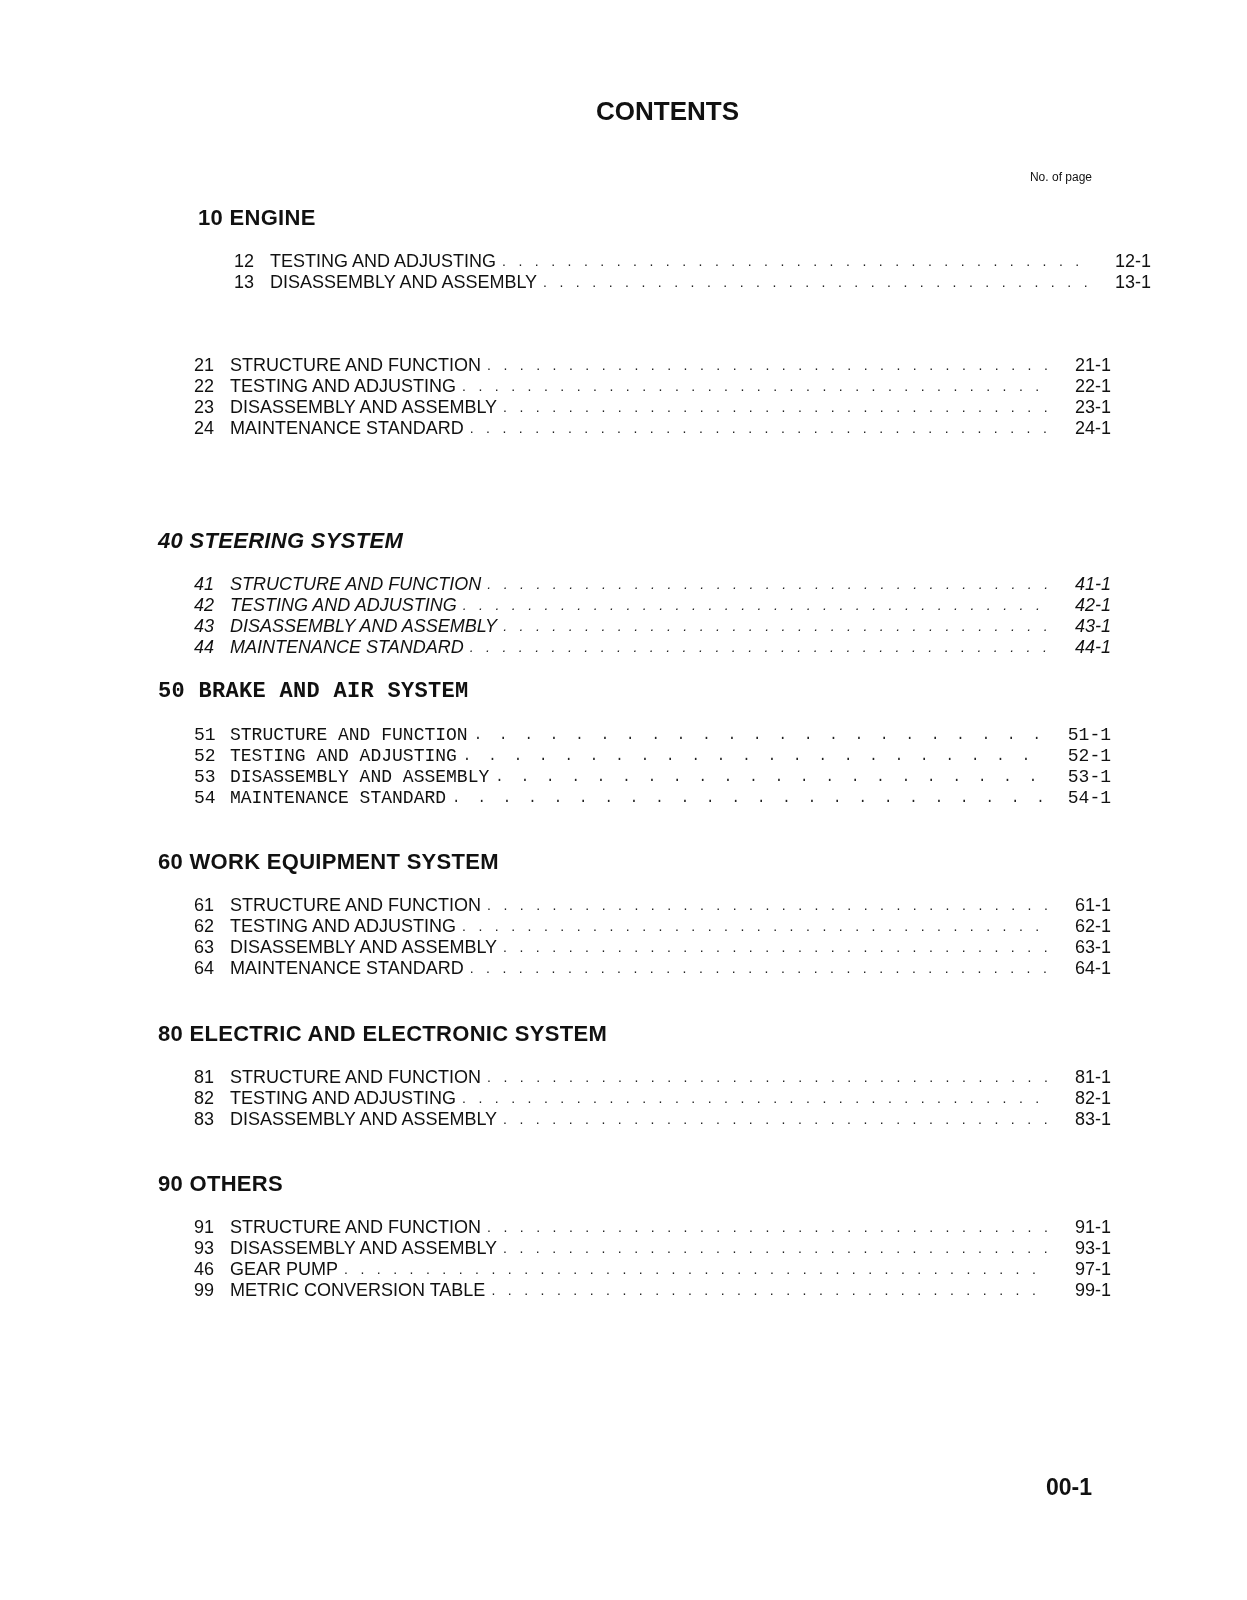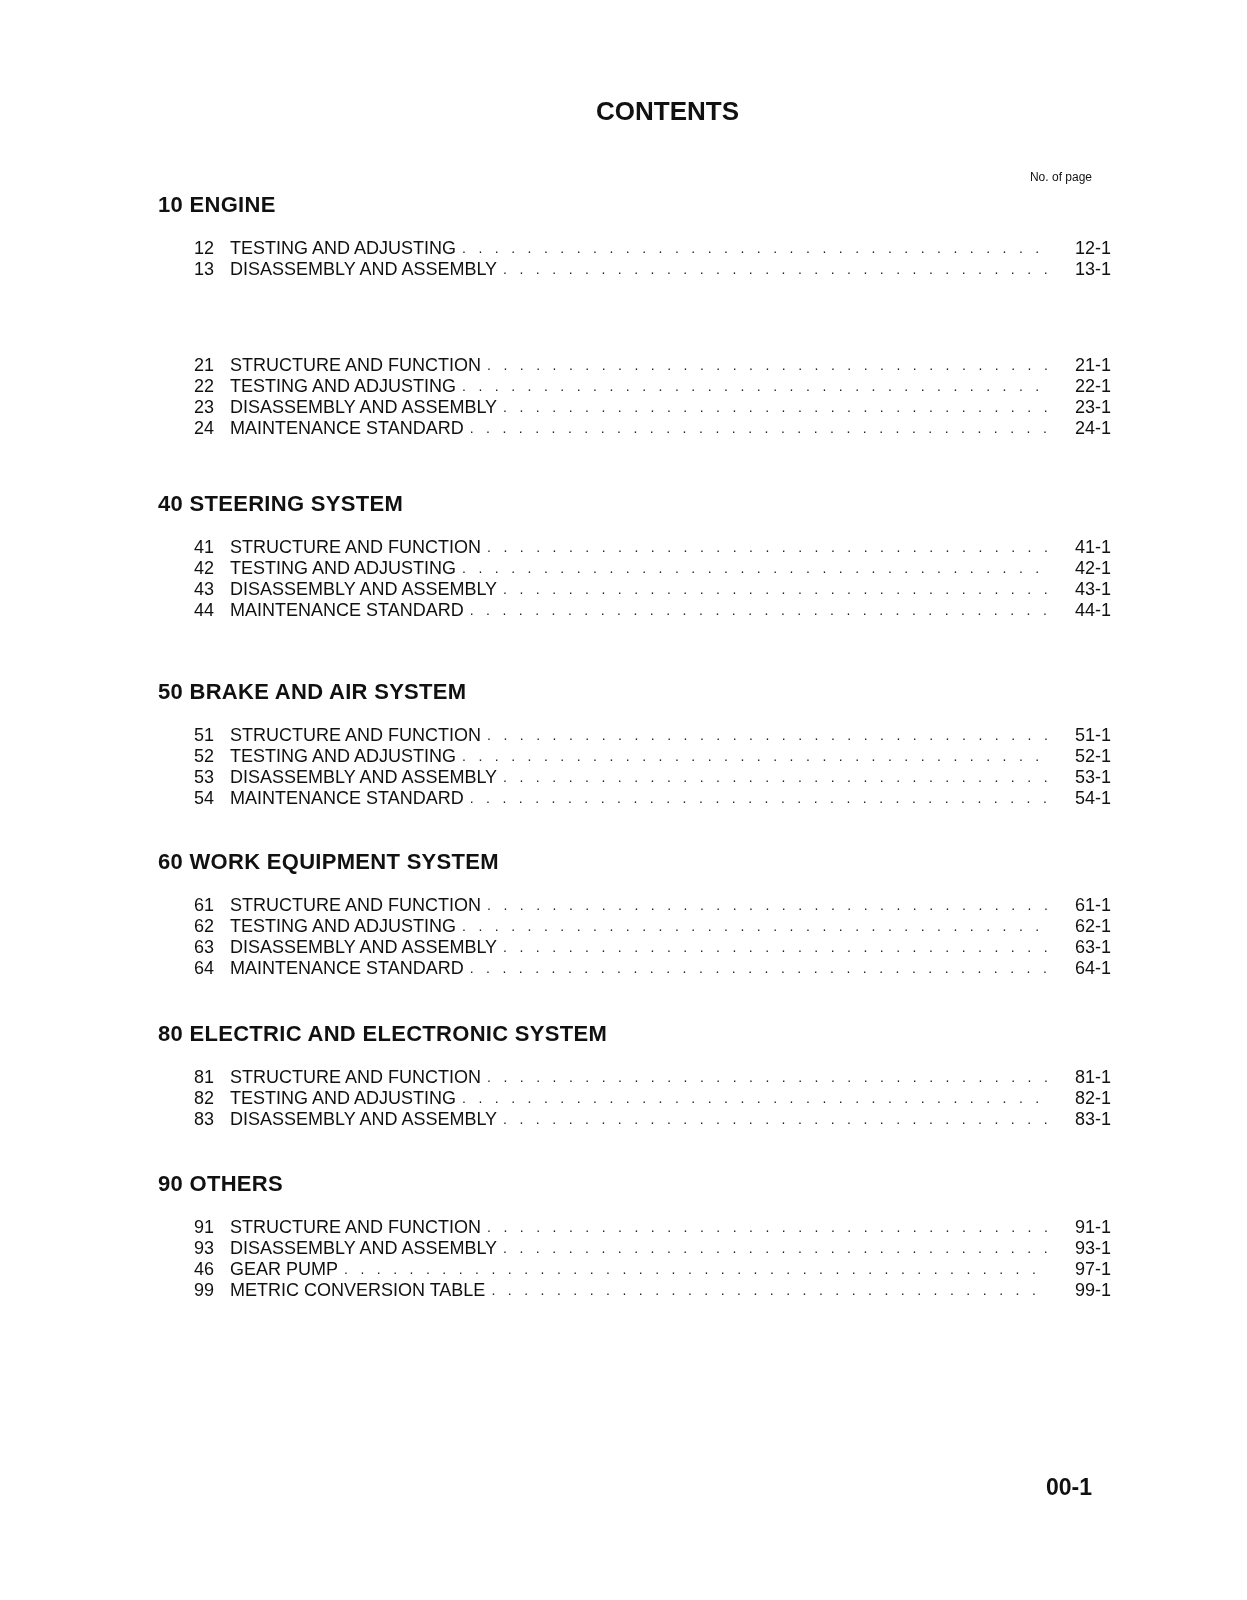--- a/index.html
+++ b/index.html
@@ -16,21 +16,21 @@
   .page { flex:0 0 56px; text-align:right; padding-left:8px; }
   .footer { position:absolute; top:1474px; right:155px; font-weight:bold; font-size:23px; }
 </style>
 </head>
 <body>
 
 <div class="title">CONTENTS</div>
 <div class="nopage">No. of page</div>
 
 <div id="sections">
-    <div class="section" style="top: 190px;">
+    <div class="section" style="top: 203px; margin-left: 40px;">
       <div class="sec-title">10 ENGINE</div>
       <div class="entries">
         <div class="entry">
           <span class="num">12</span>
           <span class="label">TESTING AND ADJUSTING</span>
           <span class="dots">. . . . . . . . . . . . . . . . . . . . . . . . . . . . . . . . . . . . . . . . . . . . . . . . . . . . . . . . . . . . . . . . . . . . . . . . . . . . . . . . . . . . . . . . . . . . . . . . . . . . . . . . . . . . . . . . . . . . . . . . . . . . . . . . . . . . . . . . . . . . . . . . . . . . . . . . . . . . . . . . . . . . . . . . . . . . . . . . . . . . . . . . . . . . . . . . . . . . . . . . </span>
           <span class="page">12-1</span>
         </div>
         <div class="entry">
           <span class="num">13</span>
@@ -61,21 +61,21 @@
           <span class="page">23-1</span>
         </div>
         <div class="entry">
           <span class="num">24</span>
           <span class="label">MAINTENANCE STANDARD</span>
           <span class="dots">. . . . . . . . . . . . . . . . . . . . . . . . . . . . . . . . . . . . . . . . . . . . . . . . . . . . . . . . . . . . . . . . . . . . . . . . . . . . . . . . . . . . . . . . . . . . . . . . . . . . . . . . . . . . . . . . . . . . . . . . . . . . . . . . . . . . . . . . . . . . . . . . . . . . . . . . . . . . . . . . . . . . . . . . . . . . . . . . . . . . . . . . . . . . . . . . . . . . . . . . </span>
           <span class="page">24-1</span>
         </div>
       </div>
     </div>
-    <div class="section" style="top: 489px;">
+    <div class="section" style="top: 526px; font-style: italic;">
       <div class="sec-title">40 STEERING SYSTEM</div>
       <div class="entries">
         <div class="entry">
           <span class="num">41</span>
           <span class="label">STRUCTURE AND FUNCTION</span>
           <span class="dots">. . . . . . . . . . . . . . . . . . . . . . . . . . . . . . . . . . . . . . . . . . . . . . . . . . . . . . . . . . . . . . . . . . . . . . . . . . . . . . . . . . . . . . . . . . . . . . . . . . . . . . . . . . . . . . . . . . . . . . . . . . . . . . . . . . . . . . . . . . . . . . . . . . . . . . . . . . . . . . . . . . . . . . . . . . . . . . . . . . . . . . . . . . . . . . . . . . . . . . . . </span>
           <span class="page">41-1</span>
         </div>
         <div class="entry">
           <span class="num">42</span>
@@ -90,21 +90,21 @@
           <span class="page">43-1</span>
         </div>
         <div class="entry">
           <span class="num">44</span>
           <span class="label">MAINTENANCE STANDARD</span>
           <span class="dots">. . . . . . . . . . . . . . . . . . . . . . . . . . . . . . . . . . . . . . . . . . . . . . . . . . . . . . . . . . . . . . . . . . . . . . . . . . . . . . . . . . . . . . . . . . . . . . . . . . . . . . . . . . . . . . . . . . . . . . . . . . . . . . . . . . . . . . . . . . . . . . . . . . . . . . . . . . . . . . . . . . . . . . . . . . . . . . . . . . . . . . . . . . . . . . . . . . . . . . . . </span>
           <span class="page">44-1</span>
         </div>
       </div>
     </div>
-    <div class="section" style="top: 677px;">
+    <div class="section" style="top: 677px; font-family: Liberation Mono, monospace;">
       <div class="sec-title">50 BRAKE AND AIR SYSTEM</div>
       <div class="entries">
         <div class="entry">
           <span class="num">51</span>
           <span class="label">STRUCTURE AND FUNCTION</span>
           <span class="dots">. . . . . . . . . . . . . . . . . . . . . . . . . . . . . . . . . . . . . . . . . . . . . . . . . . . . . . . . . . . . . . . . . . . . . . . . . . . . . . . . . . . . . . . . . . . . . . . . . . . . . . . . . . . . . . . . . . . . . . . . . . . . . . . . . . . . . . . . . . . . . . . . . . . . . . . . . . . . . . . . . . . . . . . . . . . . . . . . . . . . . . . . . . . . . . . . . . . . . . . . </span>
           <span class="page">51-1</span>
         </div>
         <div class="entry">
           <span class="num">52</span>

